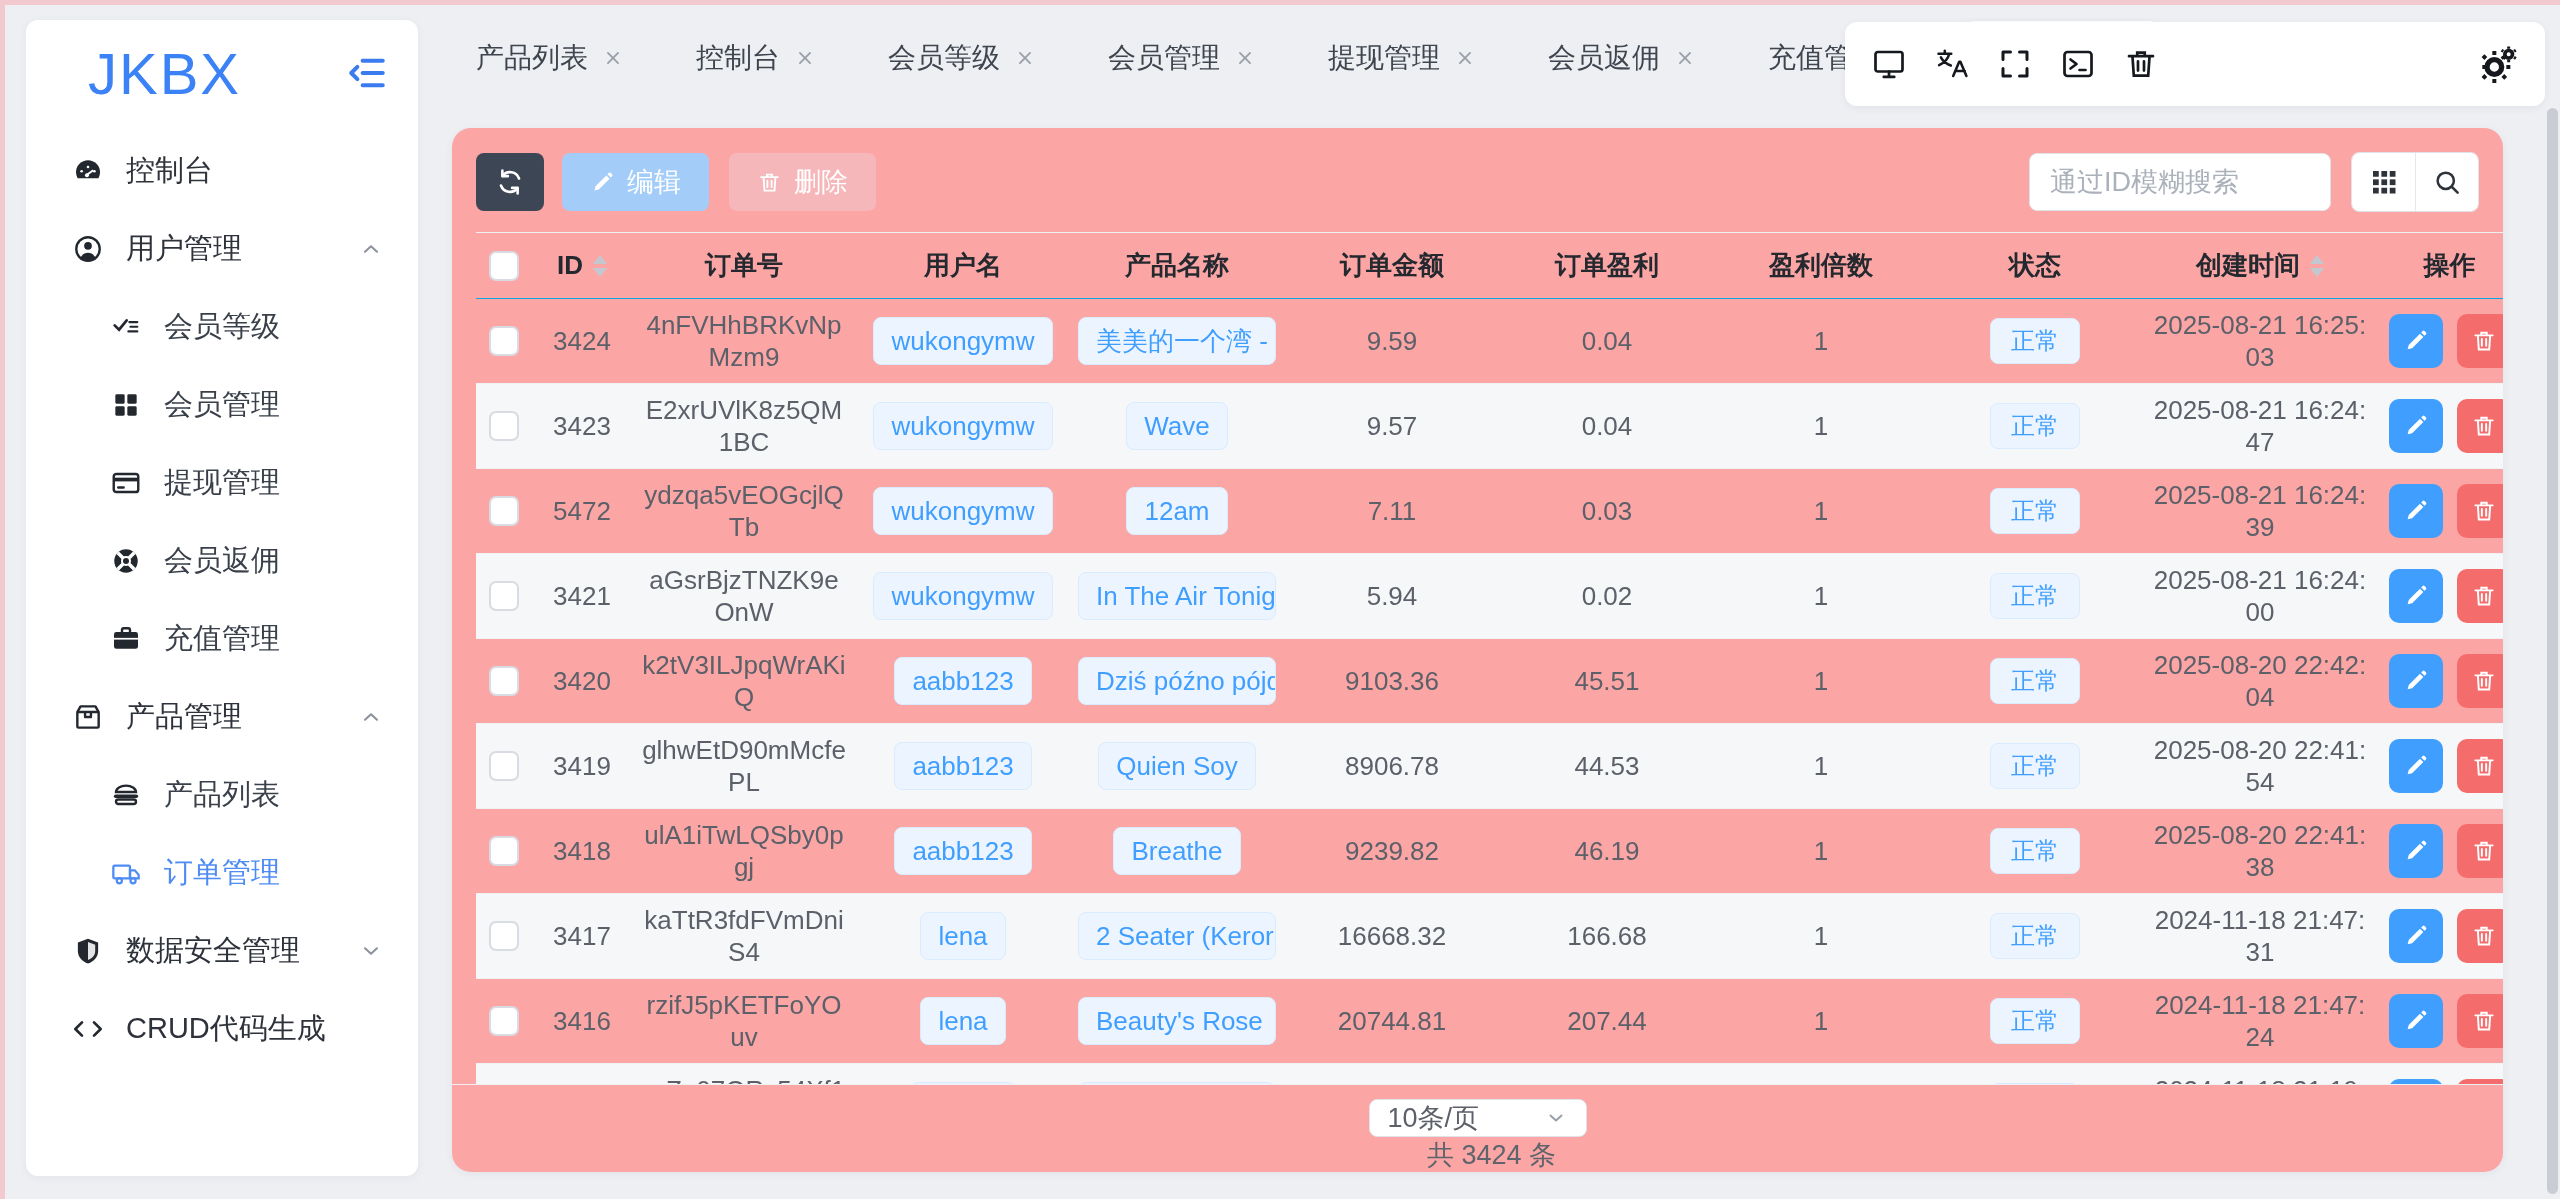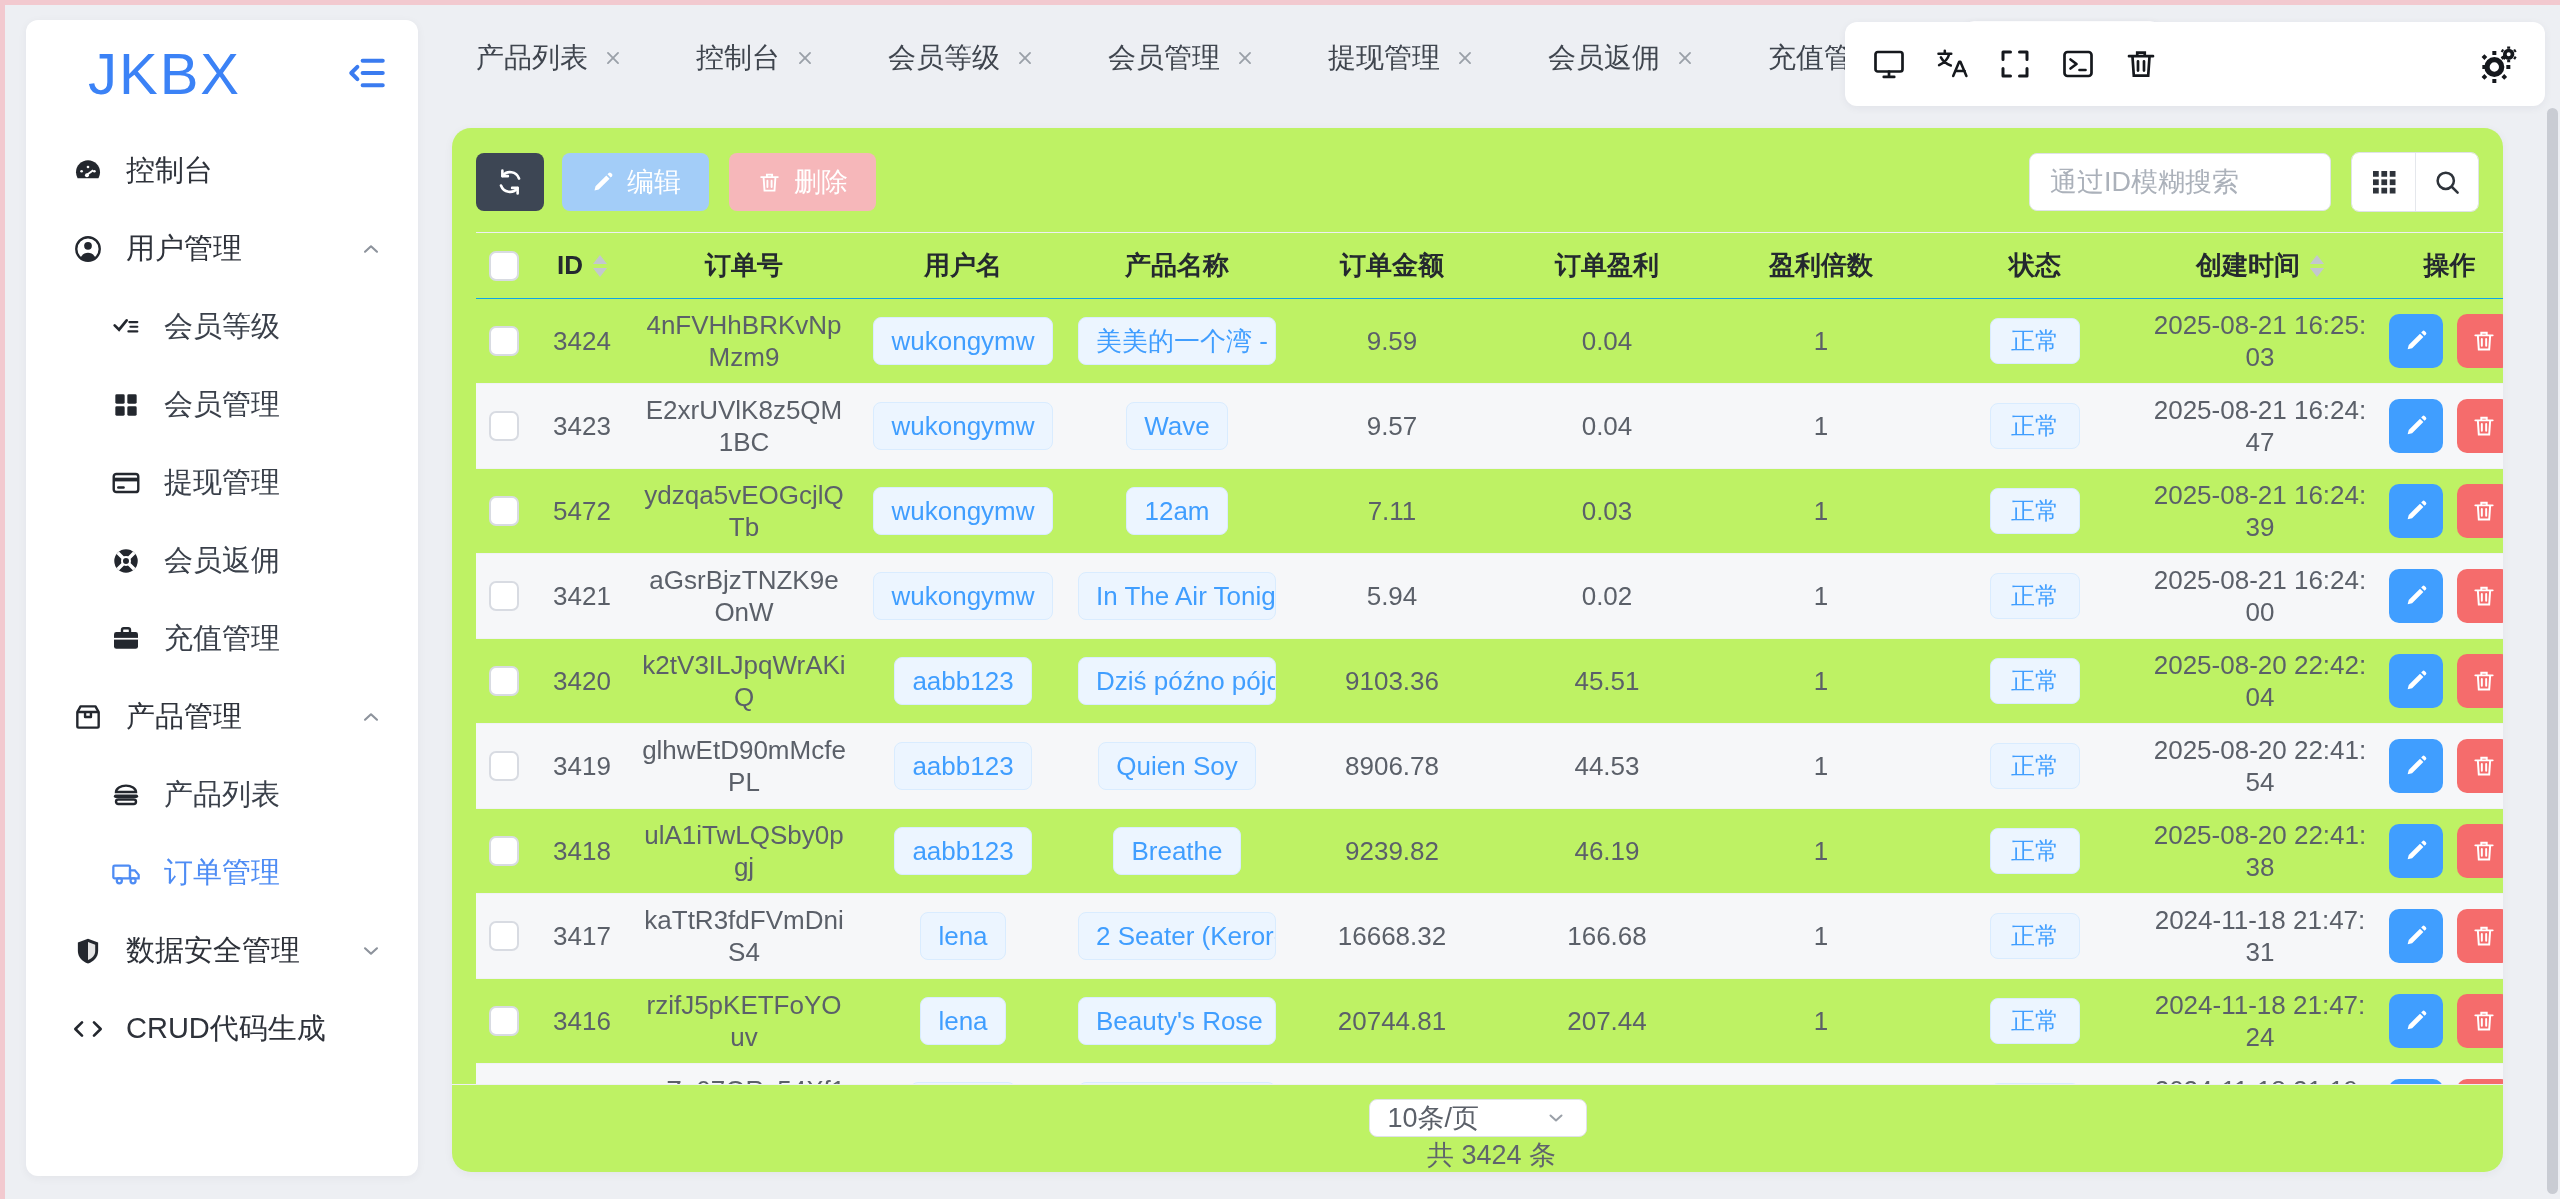--- a/index.html
+++ b/index.html
@@ -43,21 +43,21 @@
 
   
   .topbar{position:absolute;left:1845px;top:22px;width:700px;height:84px;background:#fff;
     border-radius:12px;box-shadow:0 2px 8px rgba(30,40,60,.06);
     display:flex;align-items:center;padding:0 26px;box-sizing:border-box;}
   .top-icons{display:flex;align-items:center;gap:27px;}
   .top-icons .ico{width:36px;height:36px;color:#15181d;}
   .top-gear{width:40px;height:40px;color:#15181d;}
 
   
-  .main{position:absolute;left:452px;top:128px;width:2051px;height:1044px;background:#bef264;
+  .main{position:absolute;left:452px;top:128px;width:2051px;height:1044px;background:#fca5a5;
     border-radius:19px;box-shadow:0 2px 10px rgba(30,40,60,.05);
     display:flex;flex-direction:column;overflow:hidden;box-sizing:border-box;}
   .actionbar{display:flex;align-items:center;padding:24px 24px 20px;}
   .btn{height:58px;border-radius:8px;display:inline-flex;align-items:center;justify-content:center;
     font-size:27px;color:#fff;gap:12px;}
   .btn-refresh{width:68px;background:#3d4654;}
   .btn-refresh .ico{width:30px;height:30px;color:#fff;}
   .btn-edit{background:#a3cdf8;padding:0 28px;margin-left:18px;}
   .btn-del{background:#f6b7ba;padding:0 28px;margin-left:20px;}
   .btn-edit .ico,.btn-del .ico{width:25px;height:25px;color:#fff;}

